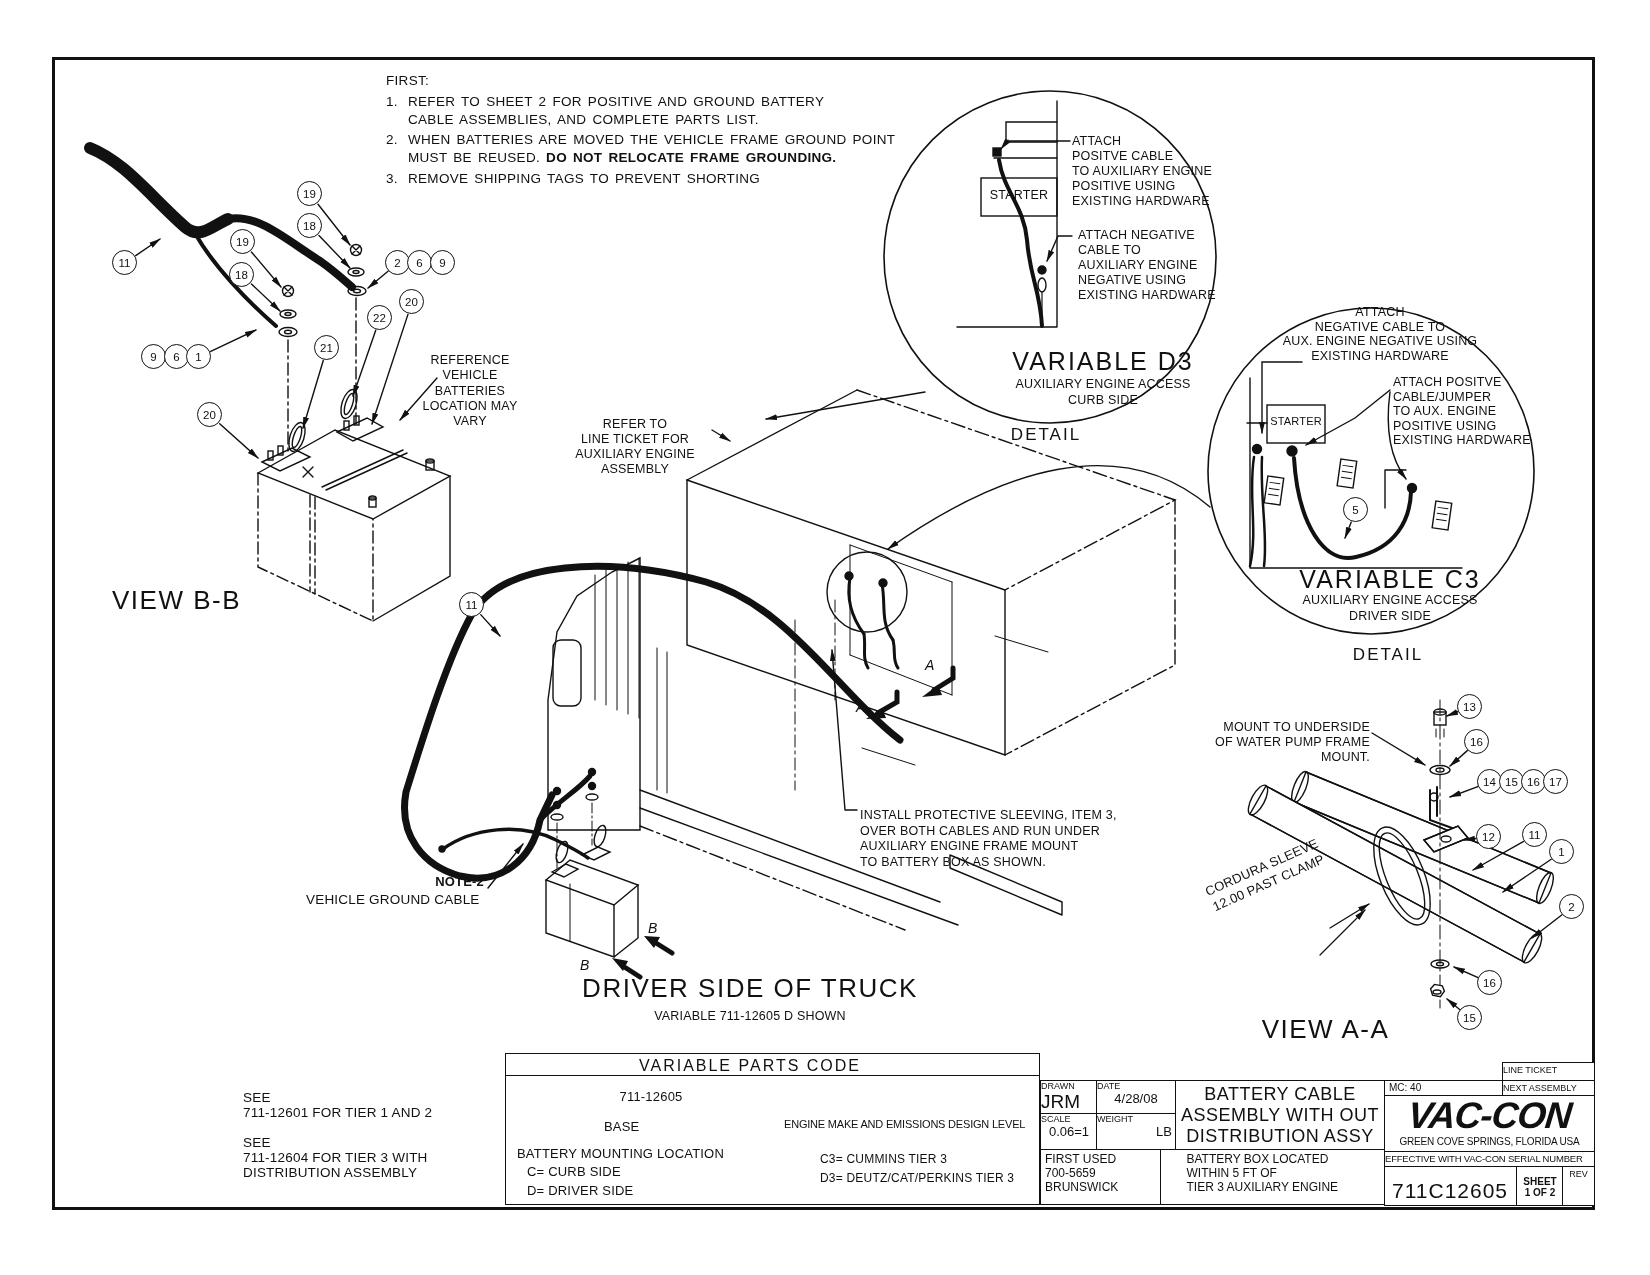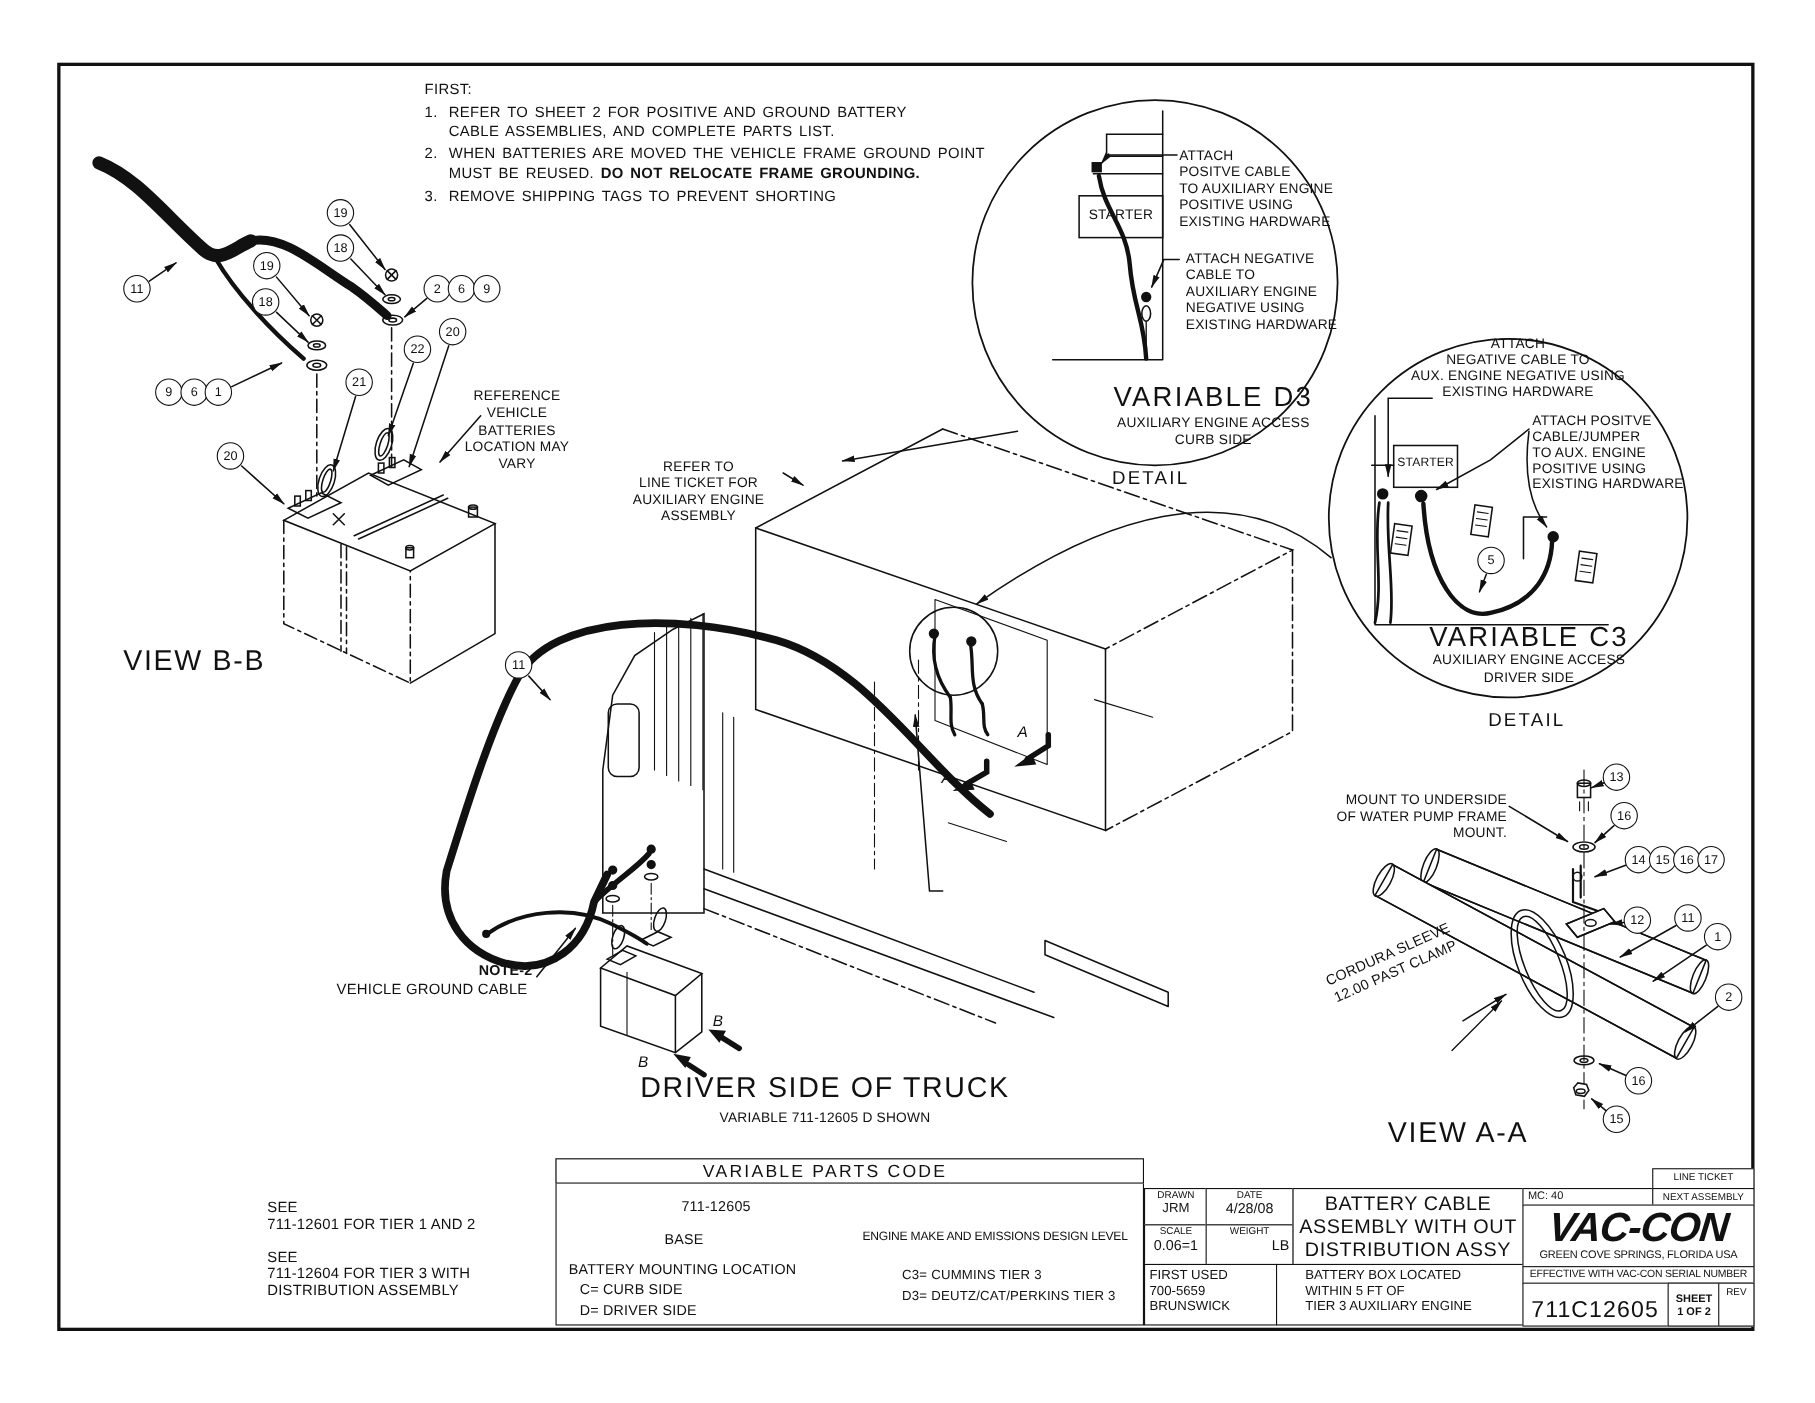--- a/index.html
+++ b/index.html
@@ -10,21 +10,21 @@
   svg{position:absolute;left:0;top:0;}
   .lbl{position:absolute;color:#111;white-space:pre-line;line-height:1.22;letter-spacing:.2px;}
   .ctr{text-align:center;}
   .rt{text-align:right;}
   .big{font-size:26px;letter-spacing:1.5px;white-space:nowrap;}
   .cap{font-size:17px;letter-spacing:2px;}
   .callout{position:absolute;width:23px;height:23px;border:1.5px solid #111;border-radius:50%;
            background:#fff;display:flex;align-items:center;justify-content:center;
            font-size:11.5px;font-family:"Liberation Sans",sans-serif;color:#111;z-index:6;}
   .cell{position:absolute;border:1.6px solid #111;box-sizing:border-box;background:#fff;}
-  .cell .sm{font-size:9px;display:block;text-align:center;}
+  .cell .sm{font-size:9px;display:block;text-align:left;}
   #notes{position:absolute;left:386px;top:72px;font-size:13.5px;letter-spacing:.3px;
          word-spacing:2px;line-height:1.32;}
   #notes .n-item{display:flex;margin-top:3px;}
   #notes .n-num{width:22px;flex:none;}
   .logo{font-weight:bold;font-style:italic;font-size:37px;letter-spacing:-1px;
         transform:skewX(-6deg);white-space:nowrap;}
 </style>
 </head>
 <body>
 
@@ -340,20 +340,24 @@
   <div class="lbl ctr" style="left:1267px;top:415px;width:58px;font-size:11px;">STARTER</div>
   <div class="lbl ctr" style="left:1295px;top:564px;width:190px;font-size:25px;letter-spacing:2px;white-space:nowrap;">VARIABLE C3</div>
   <div class="lbl ctr" style="left:1290px;top:593px;width:200px;font-size:12.5px;">AUXILIARY ENGINE ACCESS</div>
   <div class="lbl ctr" style="left:1290px;top:609px;width:200px;font-size:12.5px;">DRIVER SIDE</div>
   <div class="lbl ctr cap" style="left:1340px;top:645px;width:96px;">DETAIL</div>
 
   <div class="lbl ctr" style="left:565px;top:417px;width:140px;font-size:12.5px;line-height:15px;">REFER TO
 LINE TICKET FOR
 AUXILIARY ENGINE
 ASSEMBLY</div>
+  <div class="lbl" style="left:860px;top:808px;font-size:12.5px;line-height:15.5px;">INSTALL PROTECTIVE SLEEVING, ITEM 3,
+OVER BOTH CABLES AND RUN UNDER
+AUXILIARY ENGINE FRAME MOUNT
+TO BATTERY BOX AS SHOWN.</div>
   <div class="lbl rt" style="left:400px;top:874px;width:84px;font-size:13px;font-weight:bold;">NOTE-2</div>
   <div class="lbl" style="left:306px;top:892px;font-size:13.5px;">VEHICLE GROUND CABLE</div>
   <div class="lbl ctr big" style="left:570px;top:973px;width:360px;">DRIVER SIDE OF TRUCK</div>
   <div class="lbl ctr" style="left:620px;top:1009px;width:260px;font-size:12.5px;">VARIABLE 711-12605 D SHOWN</div>
   <div class="lbl" style="left:925px;top:657px;font-size:14px;font-style:italic;">A</div>
   <div class="lbl" style="left:856px;top:699px;font-size:14px;font-style:italic;">A</div>
   <div class="lbl" style="left:648px;top:920px;font-size:14px;font-style:italic;">B</div>
   <div class="lbl" style="left:580px;top:957px;font-size:14px;font-style:italic;">B</div>
 
   <div class="lbl rt" style="left:1205px;top:720px;width:165px;font-size:12.5px;line-height:15px;">MOUNT TO UNDERSIDE
@@ -376,21 +380,21 @@
   <div class="lbl" style="left:604px;top:1119px;font-size:13px;">BASE</div>
   <div class="lbl" style="left:517px;top:1146px;font-size:13px;">BATTERY MOUNTING LOCATION</div>
   <div class="lbl" style="left:527px;top:1164px;font-size:13px;">C= CURB SIDE</div>
   <div class="lbl" style="left:527px;top:1183px;font-size:13px;">D= DRIVER SIDE</div>
   <div class="lbl" style="left:784px;top:1118px;font-size:11px;letter-spacing:-.2px;">ENGINE MAKE AND EMISSIONS DESIGN LEVEL</div>
   <div class="lbl" style="left:820px;top:1152px;font-size:12px;">C3= CUMMINS TIER 3</div>
   <div class="lbl" style="left:820px;top:1171px;font-size:12px;">D3= DEUTZ/CAT/PERKINS TIER 3</div>
 
   <div class="cell" style="left:1040px;top:1080px;width:58px;height:34px;">
     <span class="sm">DRAWN</span>
-    <span style="display:block;text-align:center;font-size:12px;">JRM</span>
+    <span style="display:block;text-align:left;font-size:19px;">JRM</span>
   </div>
   <div class="cell" style="left:1096px;top:1080px;width:80px;height:34px;">
     <span class="sm">DATE</span>
     <span style="display:block;text-align:center;font-size:13px;">4/28/08</span>
   </div>
   <div class="cell" style="left:1040px;top:1112.5px;width:58px;height:38px;">
     <span class="sm">SCALE</span>
     <span style="display:block;text-align:center;font-size:13px;">0.06=1</span>
   </div>
   <div class="cell" style="left:1096px;top:1112.5px;width:80px;height:38px;">

